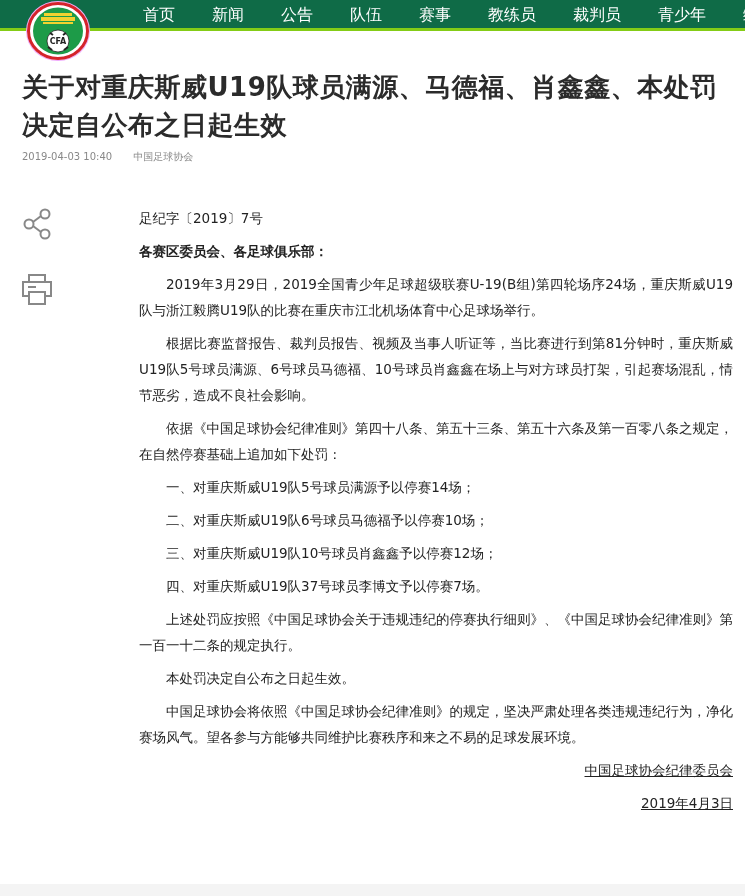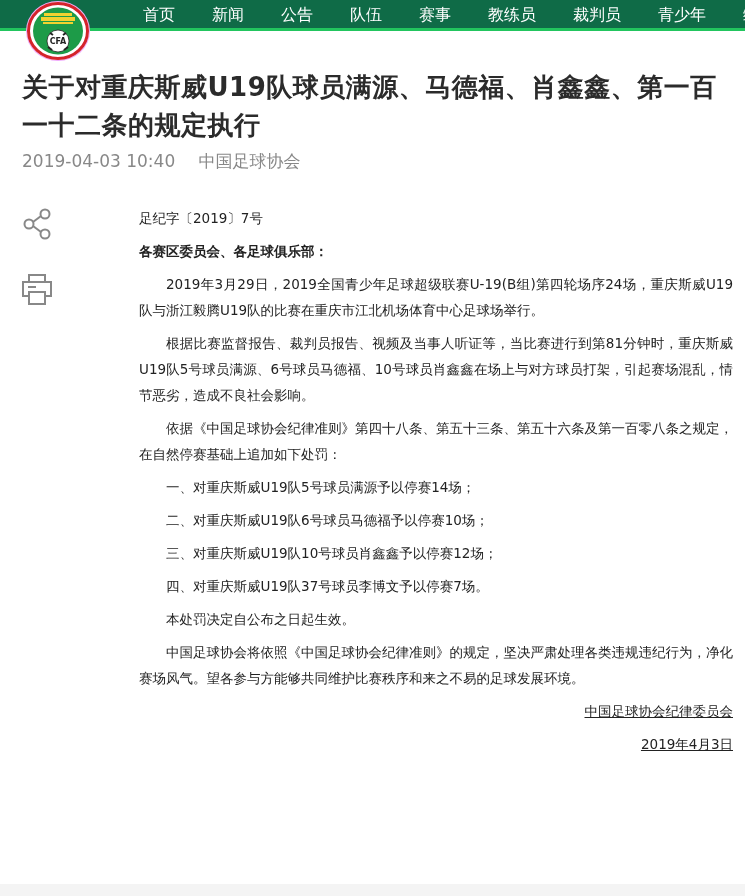--- a/index.html
+++ b/index.html
@@ -2,41 +2,41 @@
 <html><head>
   <meta charset="utf-8">
   <style>
     * { margin: 0; padding: 0; box-sizing: border-box; }
     html, body { width: 745px; height: 896px; overflow: hidden; background: #ffffff; }
     body { font-family: "DejaVu Sans", "Liberation Sans", sans-serif; color: #222; position: relative; }
 
     .navbar {
       position: absolute; left: 0; top: 0; width: 745px; height: 31px;
       background: #0f6b47;
-      border-bottom: 3px solid #22c55e;
+      border-bottom: 3px solid #84cc16;
     }
     .nav-items { position: absolute; left: 120px; top: 0; height: 28px; display: flex; white-space: nowrap; }
     .nav-item {
       color: #ffffff; font-size: 16px; line-height: 30px; height: 28px;
       padding: 0 14px 0 23px; cursor: pointer; text-decoration: none;
     }
     .nav-item:first-child { padding-left: 23px; }
 
     .logo {
       position: absolute; left: 26px; top: 1px; width: 64px; height: 60px;
       border-radius: 50%; background: #f0abfc; z-index: 5;
     }
     .logo svg { width: 64px; height: 60px; display: block; }
 
     .title {
       position: absolute; left: 22px; top: 68px; width: 715px;
       font-size: 26px; font-weight: bold; line-height: 38px; color: #2b2b2b;
       letter-spacing: 0.5px;
     }
-    .meta { position: absolute; left: 22px; top: 150px; font-size: 17px; color: #888; white-space: nowrap; }
+    .meta { position: absolute; left: 22px; top: 150px; font-size: 10px; color: #888; white-space: nowrap; }
     .meta span { margin-right: 18px; }
 
     .side-tools { position: absolute; left: 19px; top: 206px; width: 36px; }
     .tool-btn { display: block; width: 36px; height: 36px; cursor: pointer; margin-bottom: 30px; }
     .tool-btn svg { width: 36px; height: 36px; display: block; }
 
     .article { position: absolute; left: 139px; top: 205px; width: 594px; font-size: 13.5px; color: #222; }
     .doc-no { text-align: left; line-height: 26px; height: 26px; margin-bottom: 8px; }
     .salute { font-weight: bold; line-height: 24px; margin-bottom: 8px; }
     .para { text-indent: 2em; line-height: 26px; margin-bottom: 7px; text-align: justify; }
@@ -68,21 +68,21 @@
     <ellipse cx="32" cy="30" rx="25" ry="23.5" fill="#1d9b48"></ellipse>
     <rect x="18" y="12" width="28" height="3" fill="#f2d230"></rect>
     <rect x="15" y="16" width="34" height="4" fill="#f2d230"></rect>
     <rect x="17" y="21" width="30" height="2" fill="#f2d230"></rect>
     <circle cx="32" cy="40" r="11" fill="#ffffff" stroke="#222" stroke-width="0.8"></circle>
     <path d="M22 46 L26 49 M42 46 L38 49 M24 32 L27 34 M40 32 L37 34" stroke="#222" stroke-width="2"></path>
     <text x="32" y="43" text-anchor="middle" font-family="DejaVu Sans, sans-serif" font-size="8" font-weight="bold" fill="#222">CFA</text>
   </svg>
 </div>
 
-<h1 class="title">关于对重庆斯威U19队球员满源、马德福、肖鑫鑫、第一百一十二条的规定执行</h1>
+<h1 class="title">关于对重庆斯威U19队球员满源、马德福、肖鑫鑫、本处罚决定自公布之日起生效</h1>
 
 <div class="meta">
   <span>2019-04-03 10:40</span>
   <span>中国足球协会</span>
 </div>
 
 <div class="side-tools">
   <span class="tool-btn">
     <svg viewBox="0 0 36 36">
       <circle cx="26" cy="8" r="4.5" fill="none" stroke="#888" stroke-width="2"></circle>
@@ -105,19 +105,20 @@
 <div class="article">
   <div class="doc-no">足纪字〔2019〕7号</div>
   <div class="salute">各赛区委员会、各足球俱乐部：</div>
   <p class="para">2019年3月29日，2019全国青少年足球超级联赛U-19(B组)第四轮场序24场，重庆斯威U19队与浙江毅腾U19队的比赛在重庆市江北机场体育中心足球场举行。</p>
   <p class="para">根据比赛监督报告、裁判员报告、视频及当事人听证等，当比赛进行到第81分钟时，重庆斯威U19队5号球员满源、6号球员马德福、10号球员肖鑫鑫在场上与对方球员打架，引起赛场混乱，情节恶劣，造成不良社会影响。</p>
   <p class="para">依据《中国足球协会纪律准则》第四十八条、第五十三条、第五十六条及第一百零八条之规定，在自然停赛基础上追加如下处罚：</p>
   <p class="para">一、对重庆斯威U19队5号球员满源予以停赛14场；</p>
   <p class="para">二、对重庆斯威U19队6号球员马德福予以停赛10场；</p>
   <p class="para">三、对重庆斯威U19队10号球员肖鑫鑫予以停赛12场；</p>
   <p class="para">四、对重庆斯威U19队37号球员李博文予以停赛7场。</p>
+  <p class="para">上述处罚应按照《中国足球协会关于违规违纪的停赛执行细则》、《中国足球协会纪律准则》第一百一十二条的规定执行。</p>
   <p class="para">本处罚决定自公布之日起生效。</p>
   <p class="para">中国足球协会将依照《中国足球协会纪律准则》的规定，坚决严肃处理各类违规违纪行为，净化赛场风气。望各参与方能够共同维护比赛秩序和来之不易的足球发展环境。</p>
   <div class="sign">中国足球协会纪律委员会</div>
   <div class="sign">2019年4月3日</div>
 </div>
 
 <div class="footer-band"></div>
 
 </body></html>

